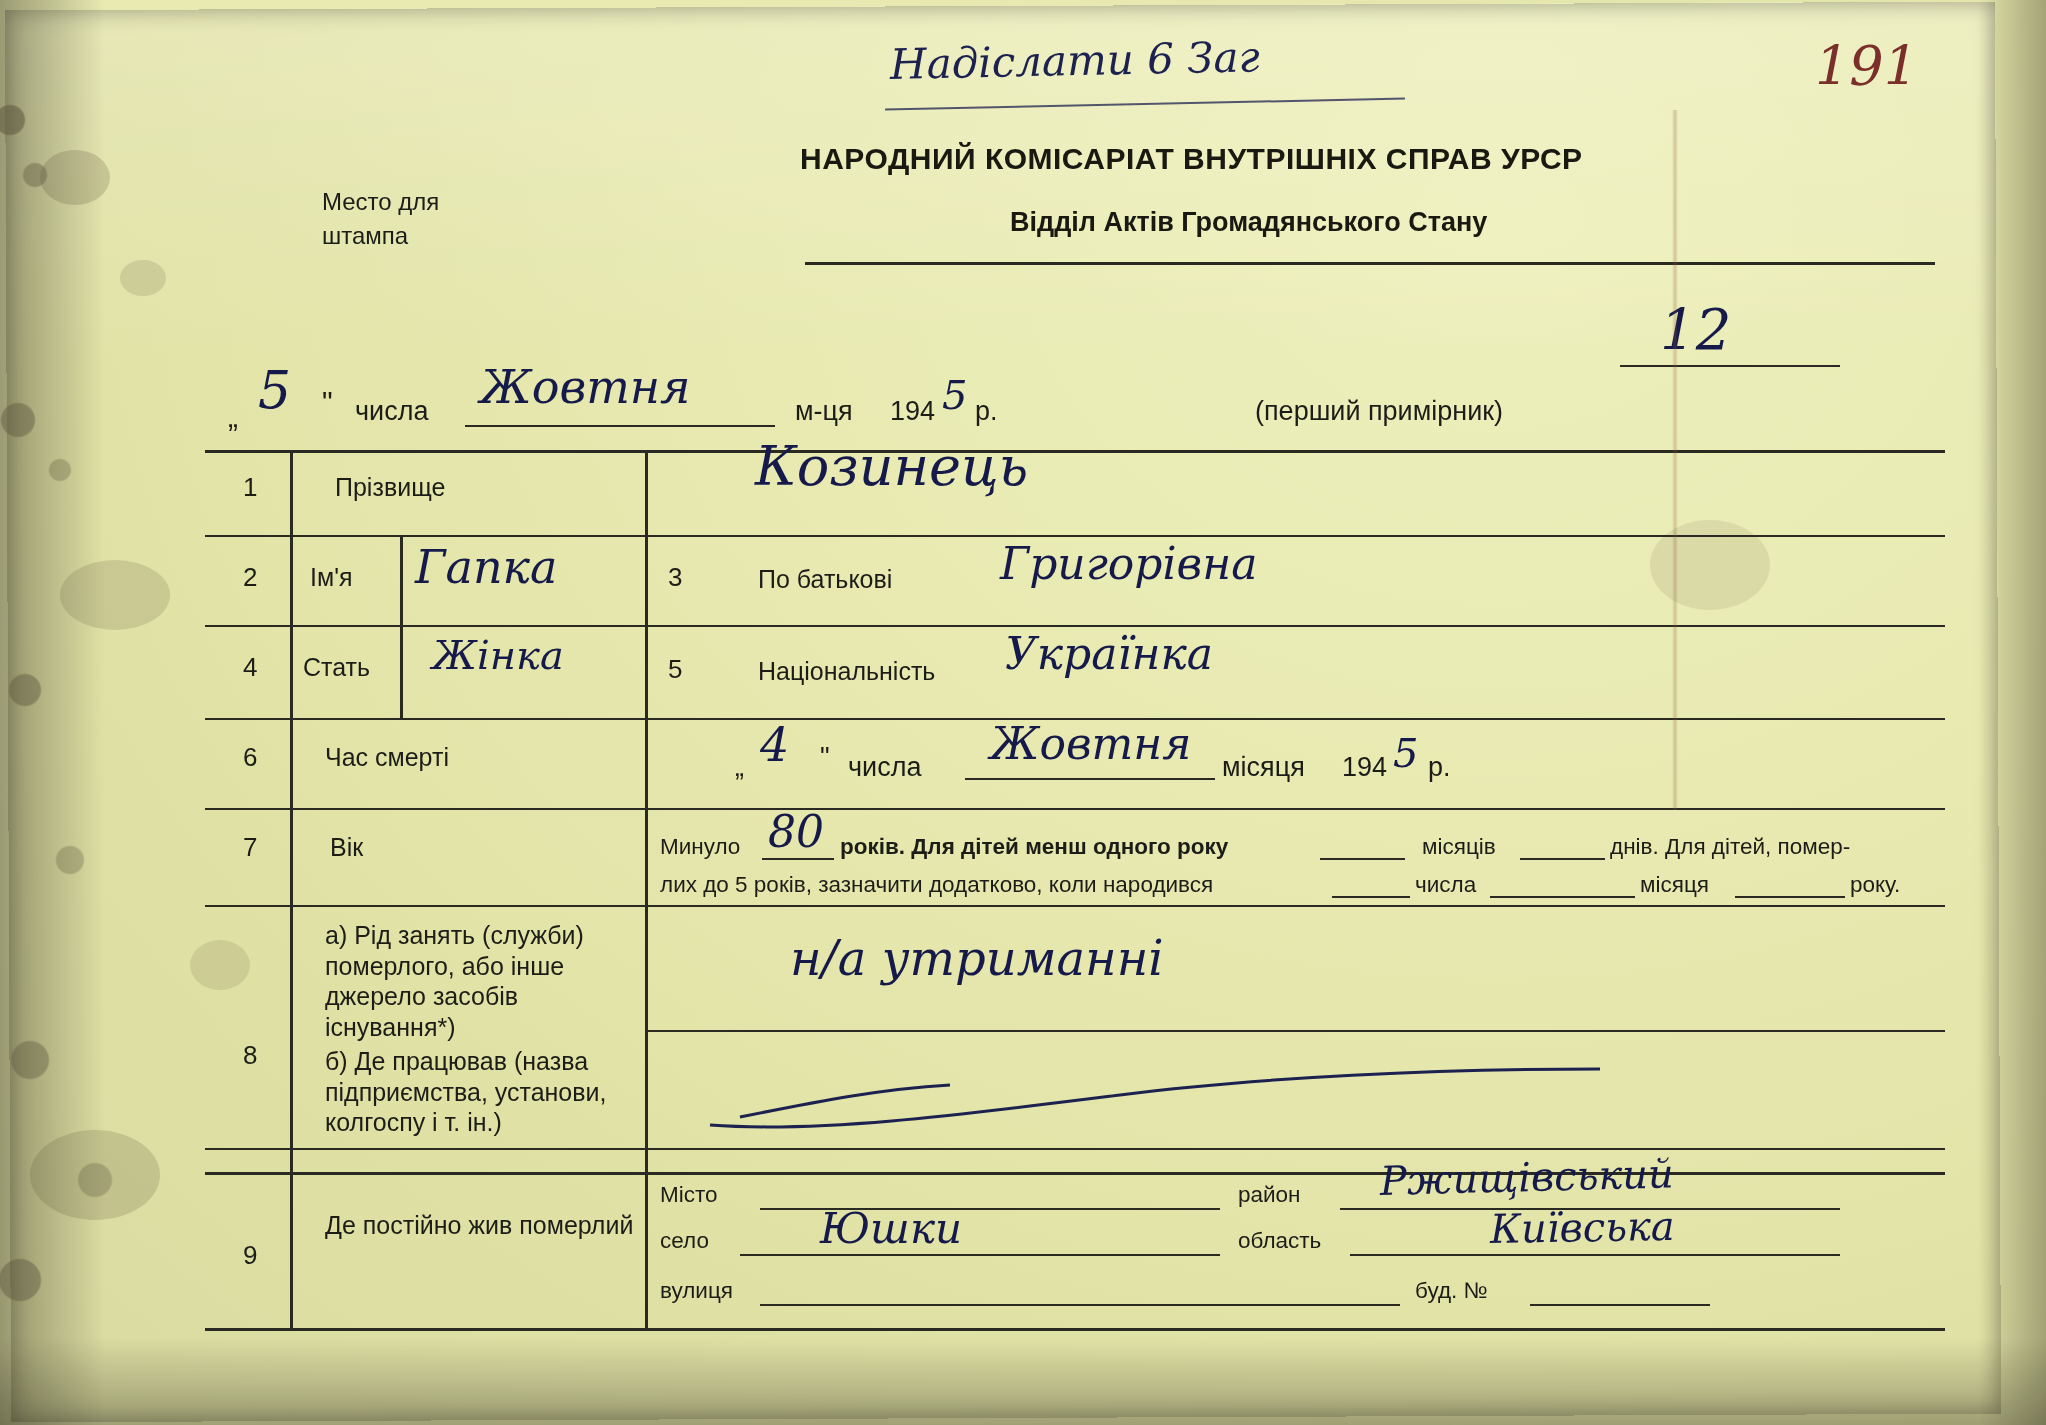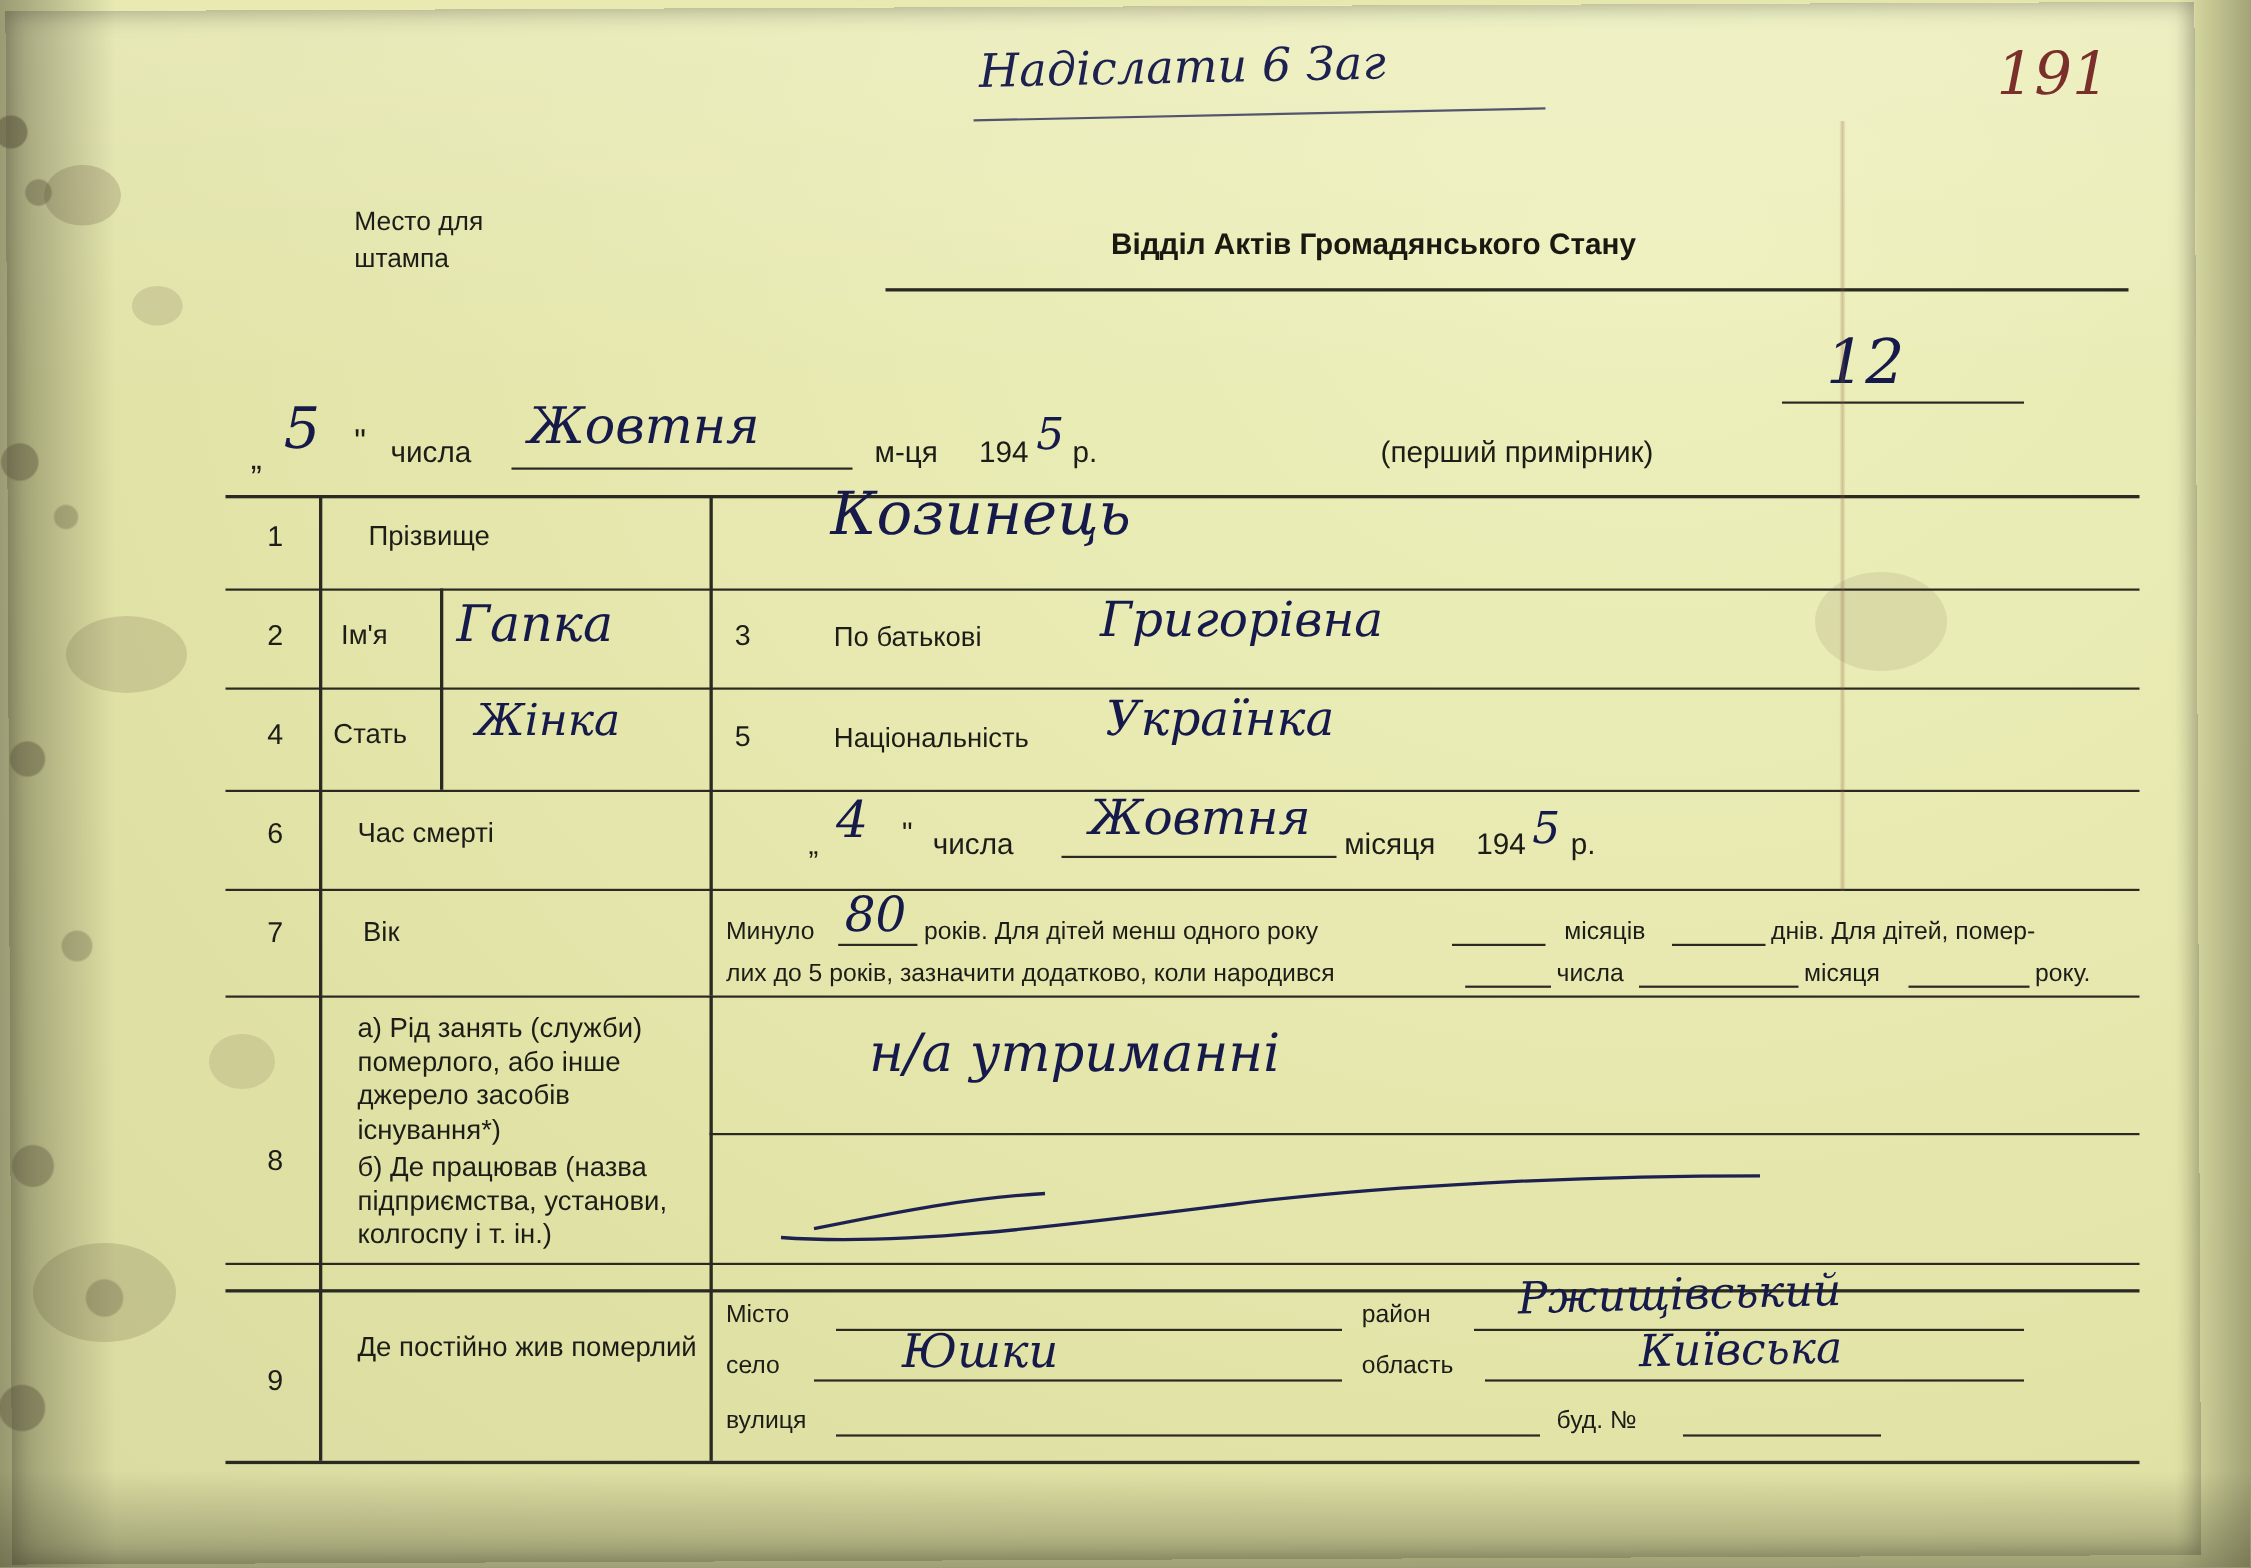--- a/index.html
+++ b/index.html
@@ -154,20 +154,21 @@
   <div class="edge-right"></div>
 
   <div class="pr" id="folio">191</div>
 
   <div class="hand" id="topnote" style="transform:rotate(-1.2deg);">Надіслати 6 Заг</div>
   <div id="topnote-ul" style="transform:rotate(-1.2deg);"></div>
 
   <div class="pr" id="stamp1">Место для</div>
   <div class="pr" id="stamp2">штампа</div>
 
+  <div class="pr" id="hdr1">НАРОДНИЙ КОМІСАРІАТ ВНУТРІШНІХ СПРАВ УРСР</div>
   <div class="pr" id="hdr2">Відділ Актів Громадянського Стану</div>
   <div class="rule thick" style="left:805px;top:262px;width:1130px;"></div>
 
   <div class="hand" style="left:1660px;top:297px;font-size:56px;">12</div>
   <div class="rule" style="left:1620px;top:365px;width:220px;"></div>
 
   <div class="pr datepart" style="left:228px;top:400px;font-size:30px;">„</div>
   <div class="hand" style="left:258px;top:360px;font-size:52px;">5</div>
   <div class="pr datepart" style="left:322px;top:385px;font-size:30px;">"</div>
   <div class="pr datepart" style="left:355px;top:396px;">числа</div>
@@ -223,21 +224,21 @@
   <div class="pr datepart" style="left:1222px;top:752px;">місяця</div>
   <div class="pr datepart" style="left:1342px;top:752px;">194</div>
   <div class="hand" style="left:1393px;top:730px;font-size:40px;">5</div>
   <div class="pr datepart" style="left:1428px;top:752px;">р.</div>
 
   <div class="pr num" style="left:243px;top:832px;">7</div>
   <div class="pr lbl" style="left:330px;top:832px;">Вік</div>
   <div class="pr small" style="left:660px;top:834px;">Минуло</div>
   <div class="hand" style="left:768px;top:806px;font-size:44px;">80</div>
   <div class="rule" style="left:762px;top:858px;width:72px;"></div>
-  <div class="pr small" style="left:840px;top:834px;">років. Для дітей менш одного року</div>
+  <div class="pr small" style="left:840px;top:834px;font-weight:bold;">років. Для дітей менш одного року</div>
   <div class="rule" style="left:1320px;top:858px;width:85px;"></div>
   <div class="pr small" style="left:1410px;top:834px;margin-left:12px;">місяців</div>
   <div class="rule" style="left:1520px;top:858px;width:85px;"></div>
   <div class="pr small" style="left:1610px;top:834px;">днів. Для дітей, помер-</div>
   <div class="pr small" style="left:660px;top:872px;">лих до 5 років, зазначити додатково, коли народився</div>
   <div class="rule" style="left:1332px;top:896px;width:78px;"></div>
   <div class="pr small" style="left:1415px;top:872px;">числа</div>
   <div class="rule" style="left:1490px;top:896px;width:145px;"></div>
   <div class="pr small" style="left:1640px;top:872px;">місяця</div>
   <div class="rule" style="left:1735px;top:896px;width:110px;"></div>

